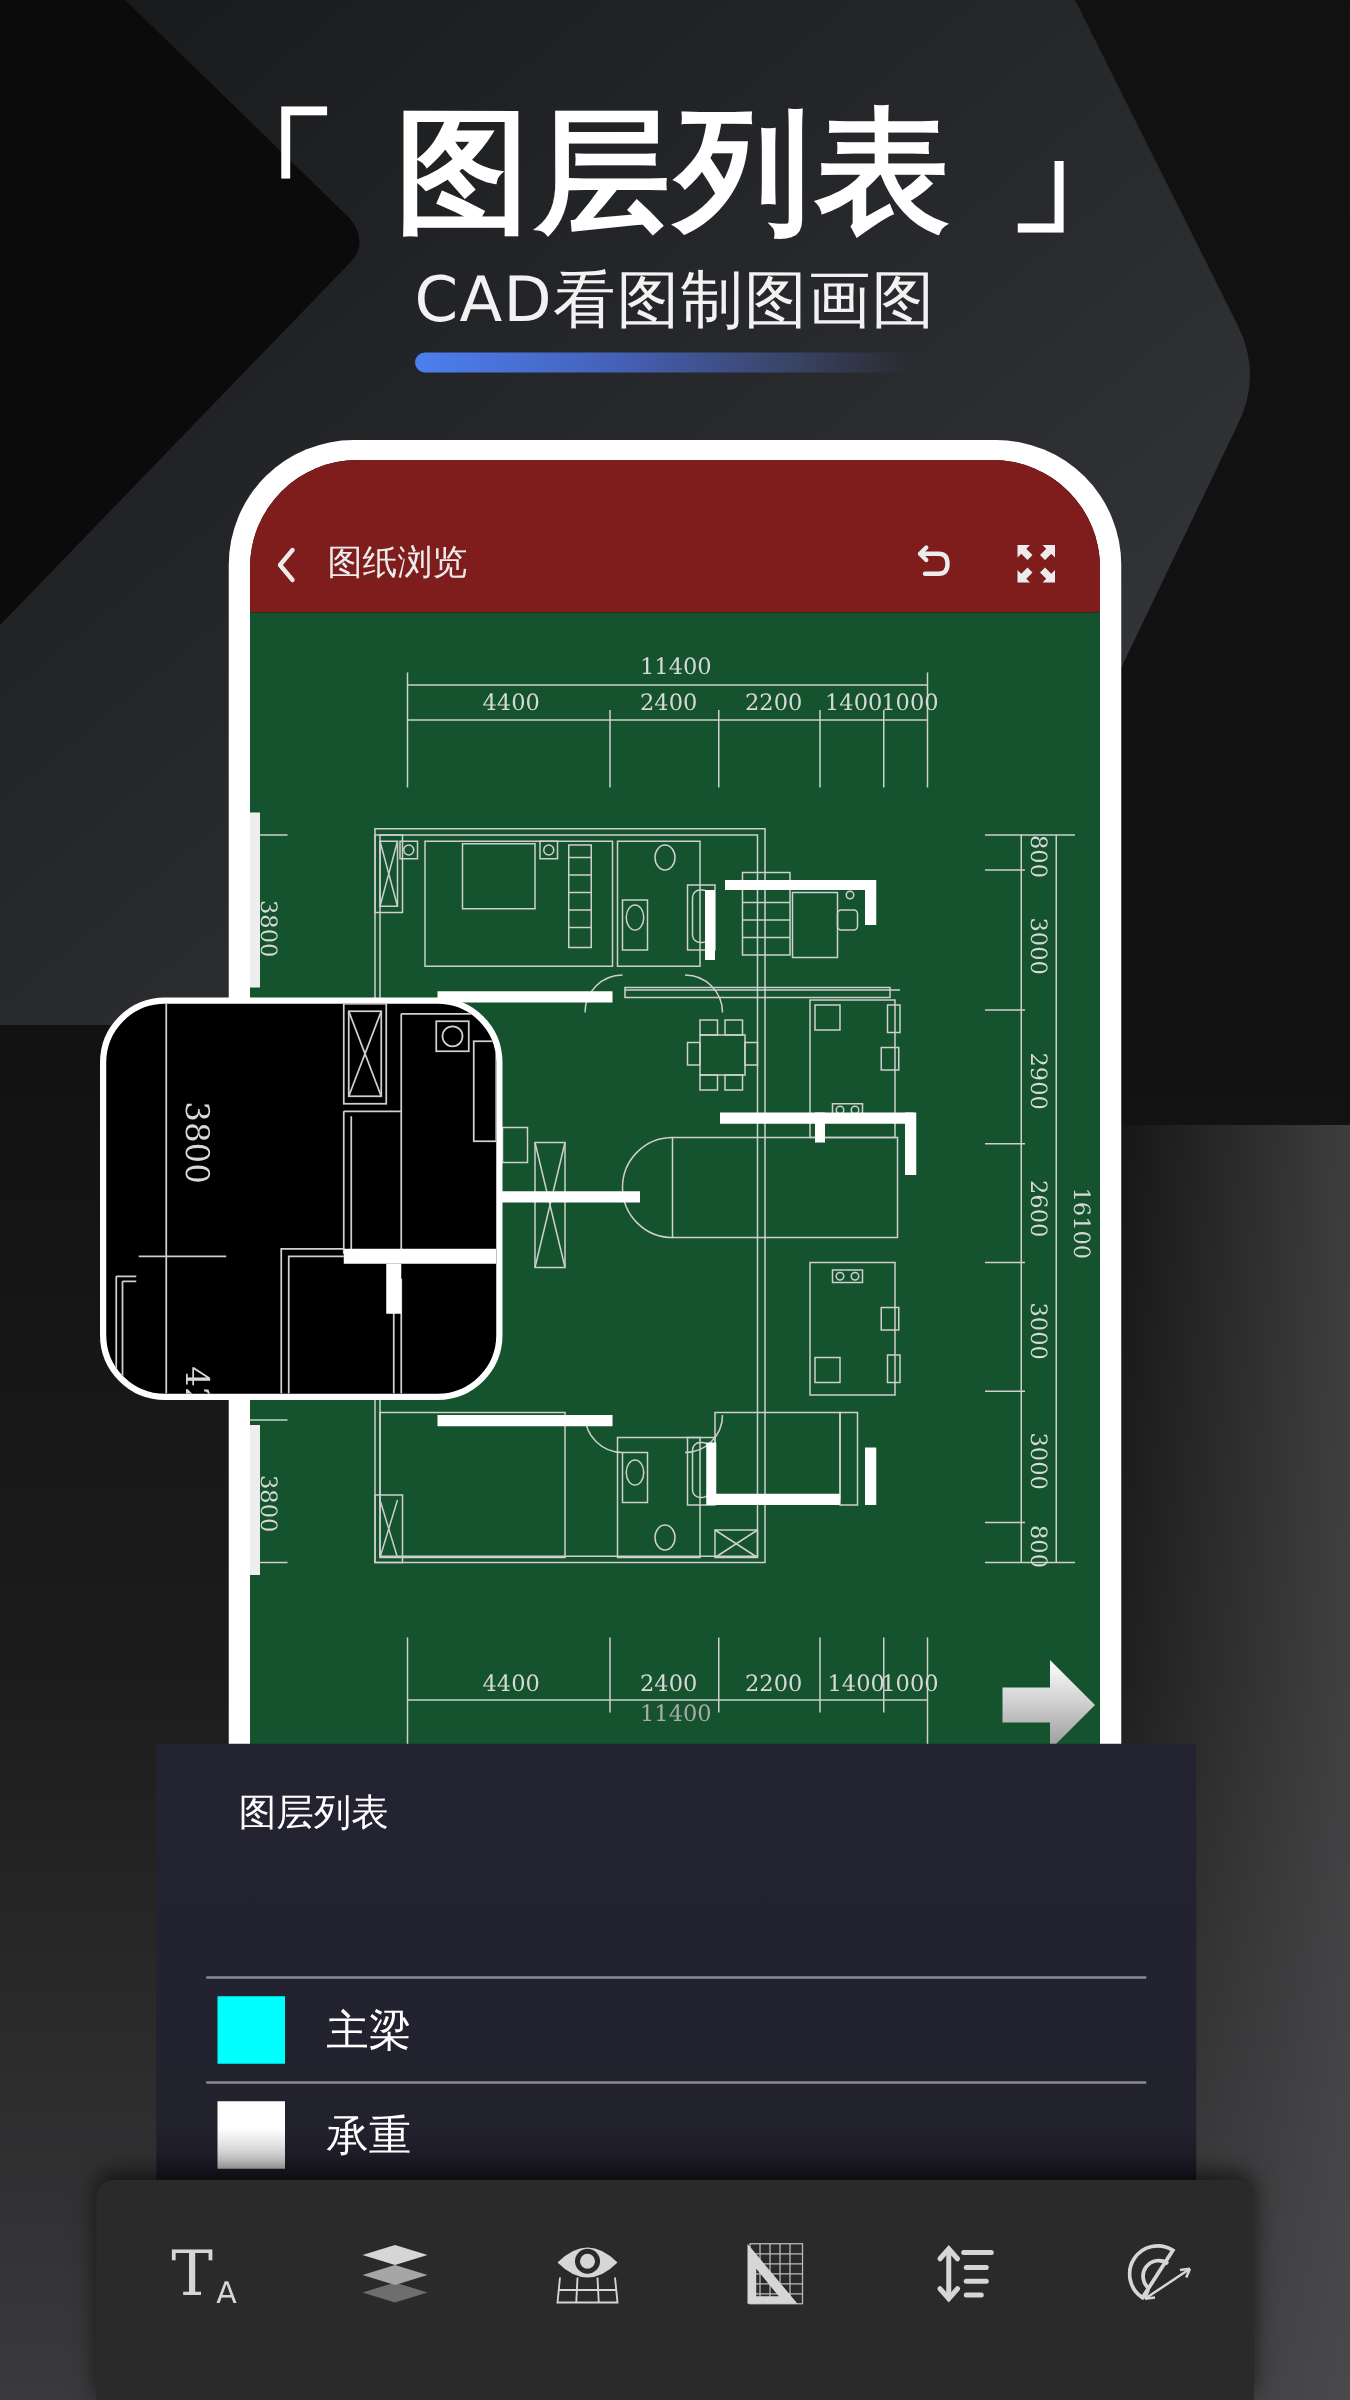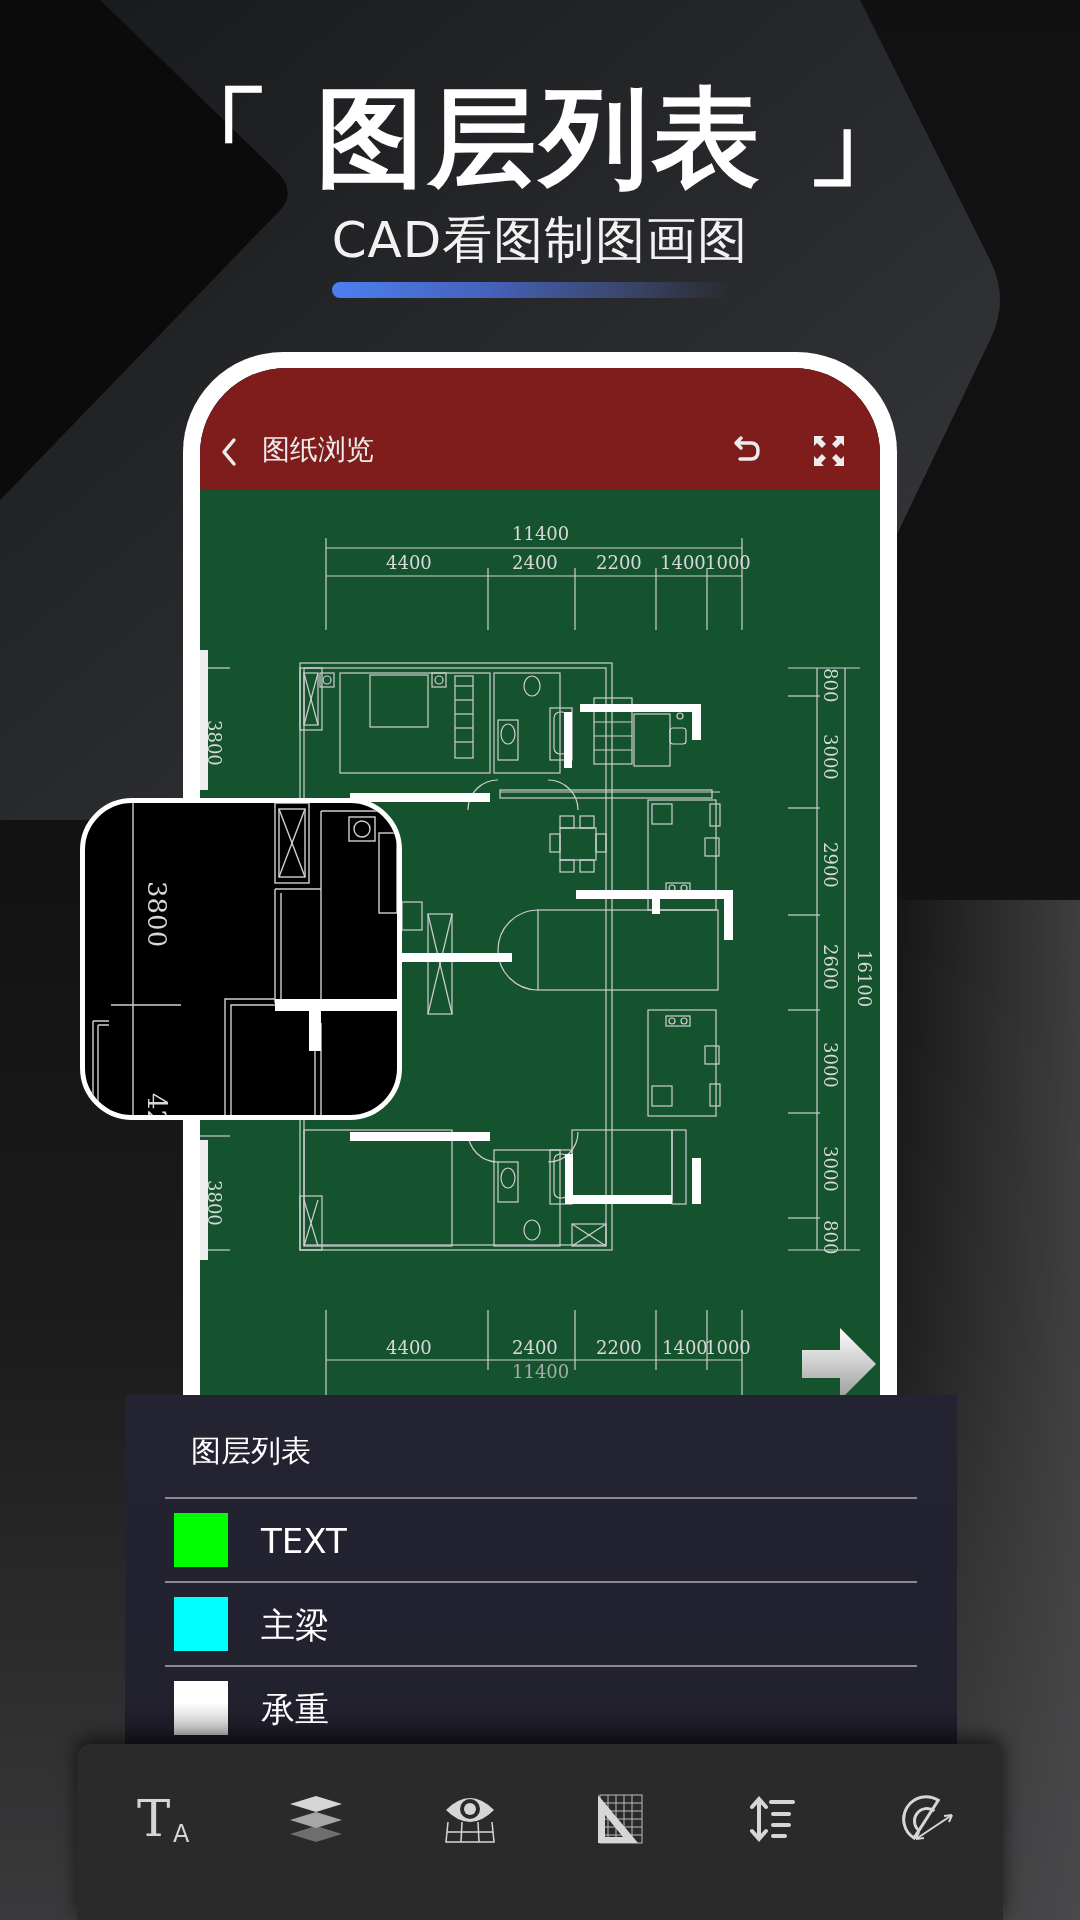--- a/index.html
+++ b/index.html
@@ -311,24 +311,20 @@
     <linearGradient id="arg" x1="0" y1="0" x2="0" y2="1">
       <stop offset="0" stop-color="#ffffff"></stop>
       <stop offset="1" stop-color="#9a9a9a"></stop>
     </linearGradient>
   </defs>
   <path d="M2 22 L40 22 L40 0 L76 36 L40 72 L40 50 L2 50 Z" fill="url(#arg)"></path>
 </svg>
 
 <div class="layer-panel">
   <div class="layer-title">图层列表</div>
-  <div class="layer-row" style="top:102px">
-    <div class="layer-swatch" style="background:#00ff00"></div>
-    <div class="layer-name">TEXT</div>
-  </div>
   <div class="layer-row" style="top:186px">
     <div class="layer-swatch" style="background:#00ffff"></div>
     <div class="layer-name">主梁</div>
   </div>
   <div class="layer-row" style="top:270px">
     <div class="layer-swatch" style="background:linear-gradient(180deg,#fff 0%,#fff 40%,#b8b8b8 100%)"></div>
     <div class="layer-name">承重</div>
   </div>
 </div>
 

